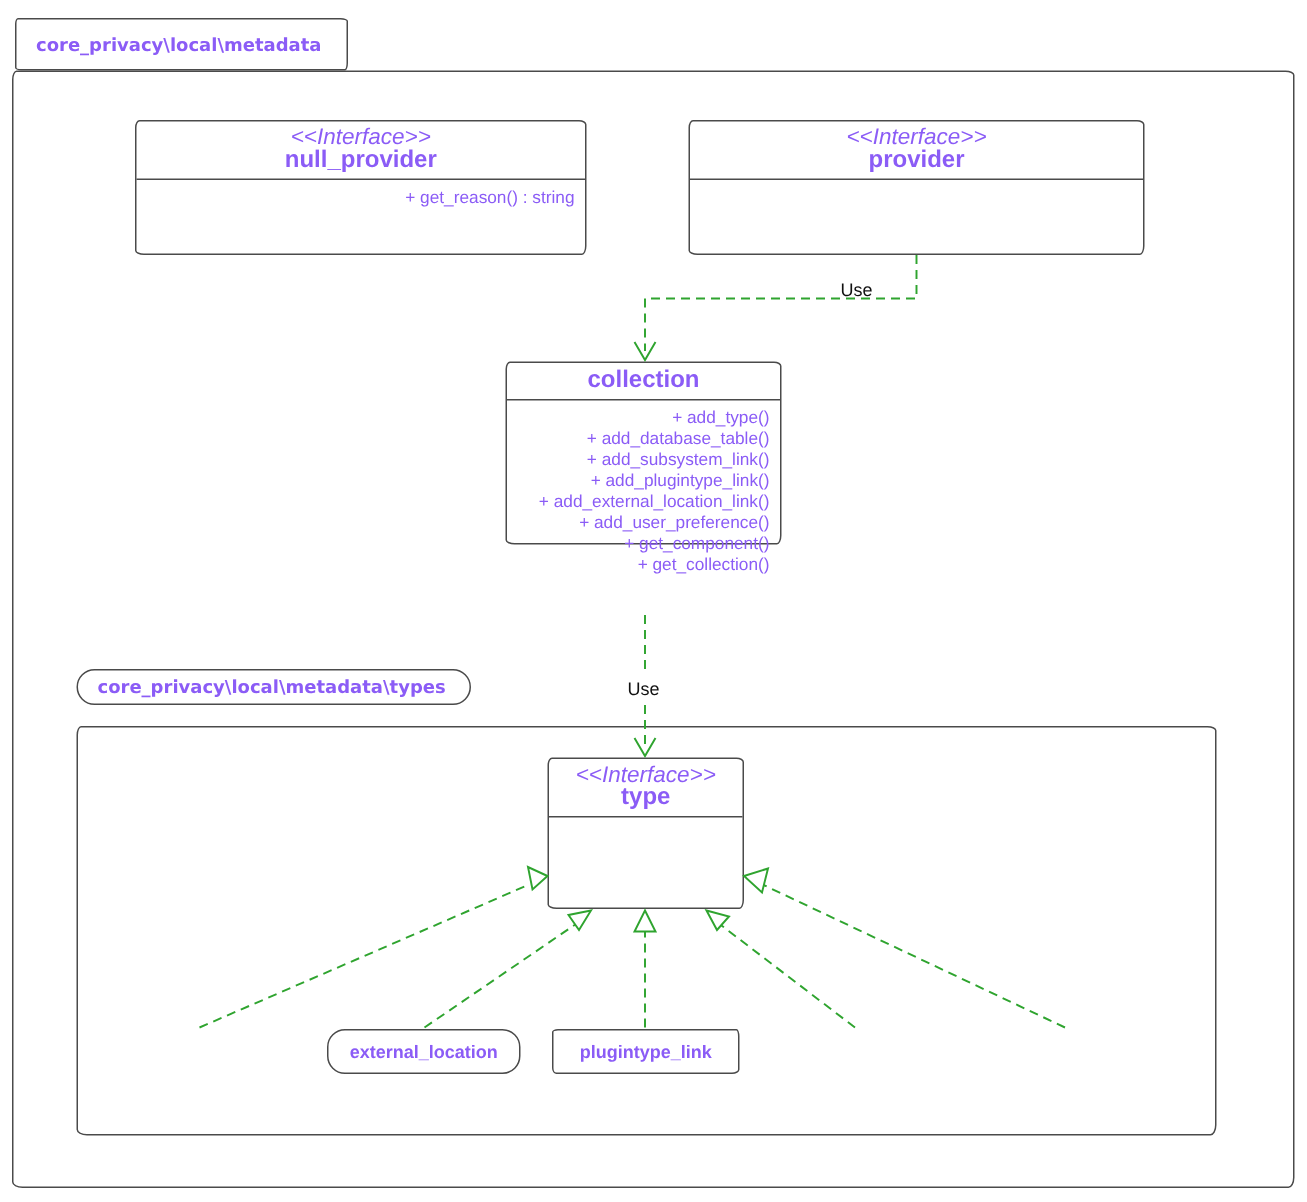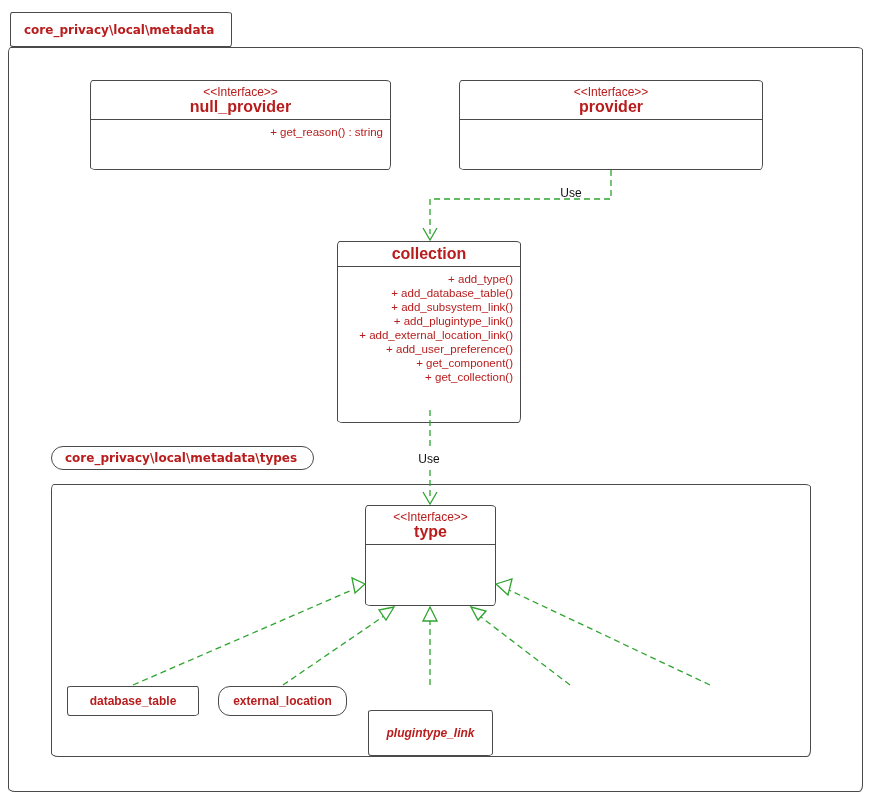--- a/index.html
+++ b/index.html
@@ -1,39 +1,39 @@
 <!DOCTYPE html>
 <html><head>
 <meta charset="utf-8">
 <style>
   html,body{margin:0;padding:0;background:#ffffff;}
   .canvas{
     position:relative;width:871px;height:801px;background:#ffffff;overflow:hidden;
-    font-family:"Liberation Sans",sans-serif;color:#b91c1c;
+    font-family:"Liberation Sans",sans-serif;color:#8b5cf6;
   }
   
   .pkg-body{
     position:absolute;border:1px solid #4a4a4a;background:transparent;
     border-radius:3px 6px 4px 7px / 6px 3px 7px 4px;
   }
   .pkg-tab{
     position:absolute;border:1px solid #4a4a4a;background:#ffffff;
     display:flex;align-items:center;padding-left:13px;box-sizing:border-box;
     font-family:"DejaVu Sans",sans-serif;font-weight:bold;font-size:12px;
     border-radius:2px 5px 2px 4px / 4px 2px 5px 2px;
   }
   
   .classbox{
     position:absolute;border:1px solid #4a4a4a;background:#ffffff;box-sizing:border-box;
     border-radius:3px 5px 3px 6px / 5px 3px 6px 3px;
   }
   .classbox .head{
     border-bottom:1px solid #4a4a4a;text-align:center;padding:4px 4px 4px;
   }
-  .stereo{font-size:12px;line-height:14px;}
+  .stereo{font-style:italic;font-size:15px;line-height:14px;}
   .cname{font-weight:bold;font-size:16px;line-height:16px;}
   .members{padding:5px 7px;font-size:11.5px;line-height:14px;white-space:nowrap;}
   .members div{height:14px;text-align:right;}
   
   .typebox{
     position:absolute;border:1px solid #4a4a4a;background:#ffffff;box-sizing:border-box;
     display:flex;align-items:center;justify-content:center;
     font-weight:bold;font-size:12px;
     border-radius:4px 2px 5px 3px / 2px 5px 3px 4px;
   }
@@ -67,21 +67,21 @@
     </div>
   </div>
 
   <div class="classbox" style="left:459px;top:80px;width:304px;height:90px;">
     <div class="head">
       <div class="stereo">&lt;&lt;Interface&gt;&gt;</div>
       <div class="cname">provider</div>
     </div>
   </div>
 
-  <div class="classbox" style="left:337px;top:241px;width:184px;height:182px;">
+  <div class="classbox" style="left:337px;top:241px;width:184px;height:122px;">
     <div class="head">
       <div class="cname">collection</div>
     </div>
     <div class="members">
       <div>+ add_type()</div>
       <div>+ add_database_table()</div>
       <div>+ add_subsystem_link()</div>
       <div>+ add_plugintype_link()</div>
       <div>+ add_external_location_link()</div>
       <div>+ add_user_preference()</div>
@@ -90,27 +90,24 @@
     </div>
   </div>
 
   <div class="classbox" style="left:365px;top:505px;width:131px;height:101px;">
     <div class="head">
       <div class="stereo">&lt;&lt;Interface&gt;&gt;</div>
       <div class="cname">type</div>
     </div>
   </div>
 
-  <div class="typebox" style="left:67px;top:686px;width:132px;height:30px;">
-    <span>database_table</span>
-  </div>
   <div class="typebox" style="left:218px;top:686px;width:129px;height:30px;border-radius:12px;">
     <span>external_location</span>
   </div>
-  <div class="typebox" style="left:368px;top:710px;width:125px;height:46px;font-style:italic;">
+  <div class="typebox" style="left:368px;top:686px;width:125px;height:30px;">
     <span>plugintype_link</span>
   </div>
 
   <svg class="edges" width="871" height="801">
 
     <path d="M611,170 L611,199 L430,199 L430,234" fill="none" stroke-width="1.3" stroke-dasharray="6,4" stroke="#2fa42f"></path>
     <polyline points="423,228 430,240 437,228" fill="none" stroke-width="1.3" stroke="#2fa42f"></polyline>
     <text x="571" y="197" text-anchor="middle">Use</text>
 
     <path d="M430,410 L430,497" fill="none" stroke-width="1.3" stroke-dasharray="6,4" stroke="#2fa42f"></path>

